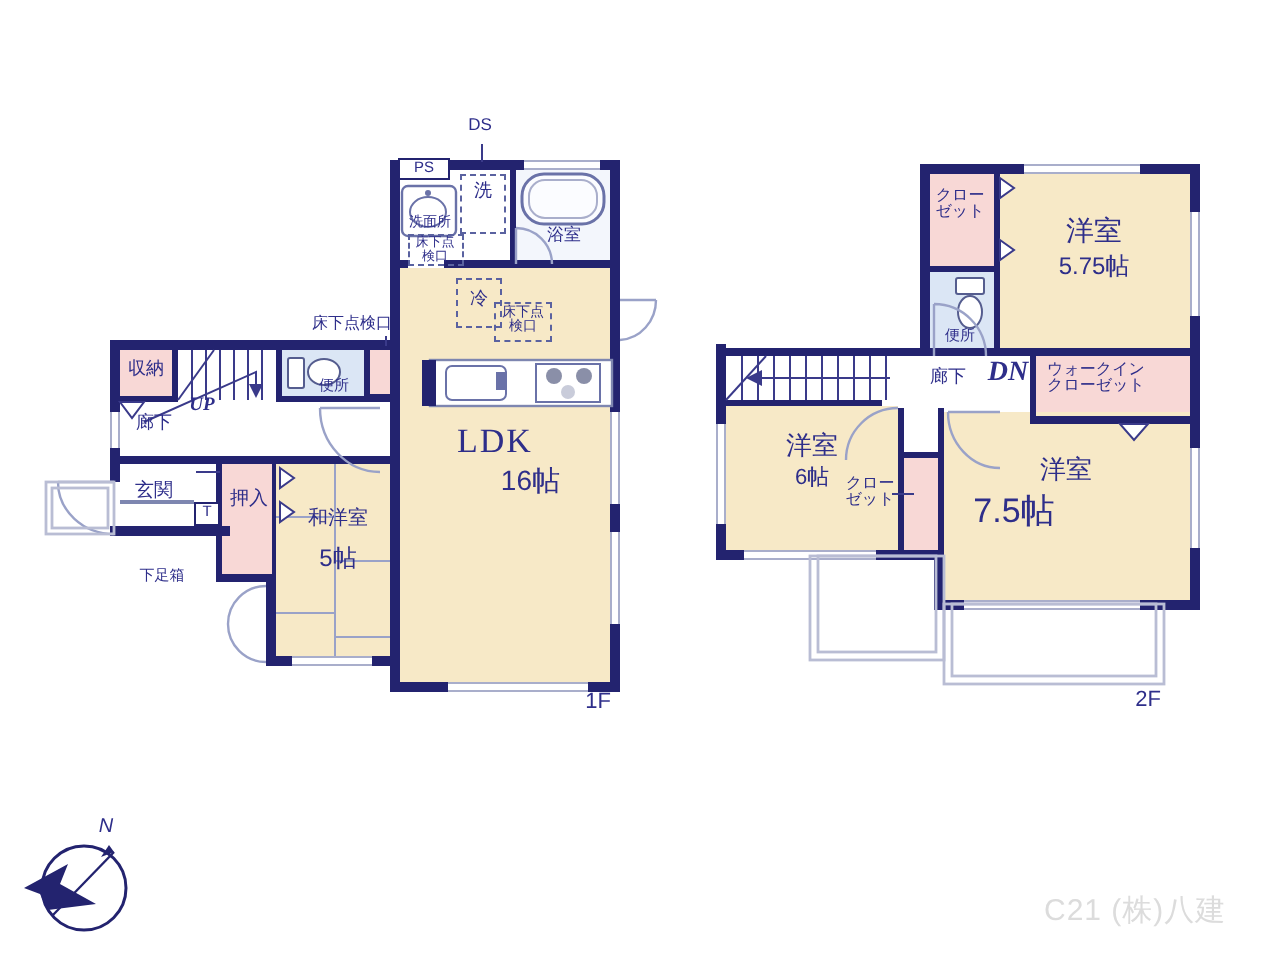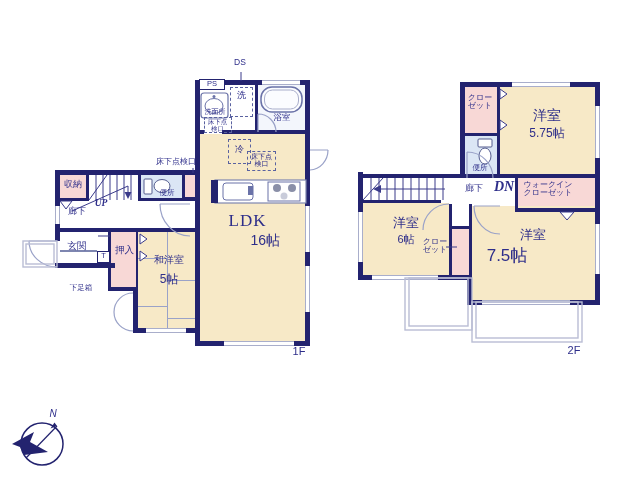--- a/index.html
+++ b/index.html
@@ -254,14 +254,15 @@
   <div class="lbl" style="left:461px;top:184px;width:26px;font-size:9px;">廊下</div>
   <div class="lbl" style="left:522px;top:181px;width:52px;font-size:8px;">ウォークインクローゼット</div>
   <div class="lbl" style="left:381px;top:216px;width:50px;font-size:13px;">洋室</div>
   <div class="lbl" style="left:381px;top:234px;width:50px;font-size:11px;">6帖</div>
   <div class="lbl" style="left:422px;top:238px;width:26px;font-size:8px;">クローゼット</div>
   <div class="lbl" style="left:503px;top:228px;width:60px;font-size:13px;">洋室</div>
   <div class="lbl" style="left:477px;top:247px;width:60px;font-size:17px;">7.5帖</div>
   <div class="lbl" style="left:562px;top:345px;width:24px;font-size:11px;">2F</div>
 
   <div class="lbl" style="left:46px;top:409px;width:14px;font-size:10px;font-style:italic;">N</div>
+  <div class="watermark" style="left:522px;top:446px;width:116px;">C21 (株)八建</div>
 
 </div>
 
 </body></html>

